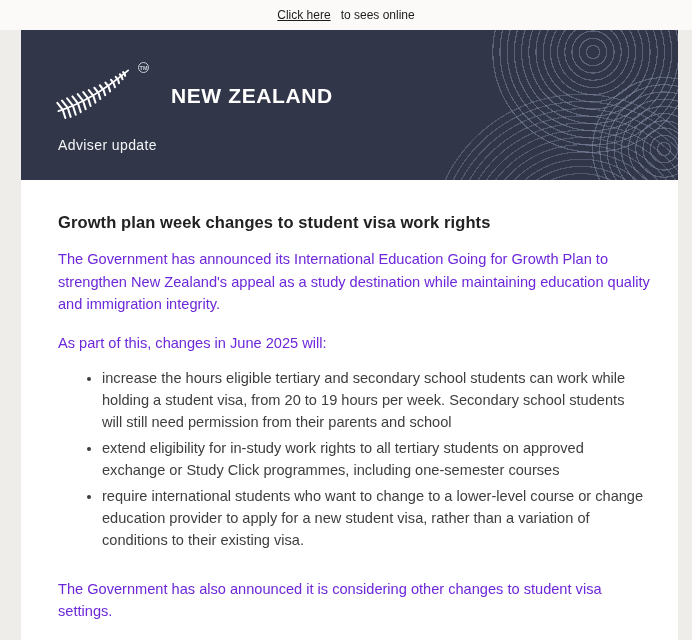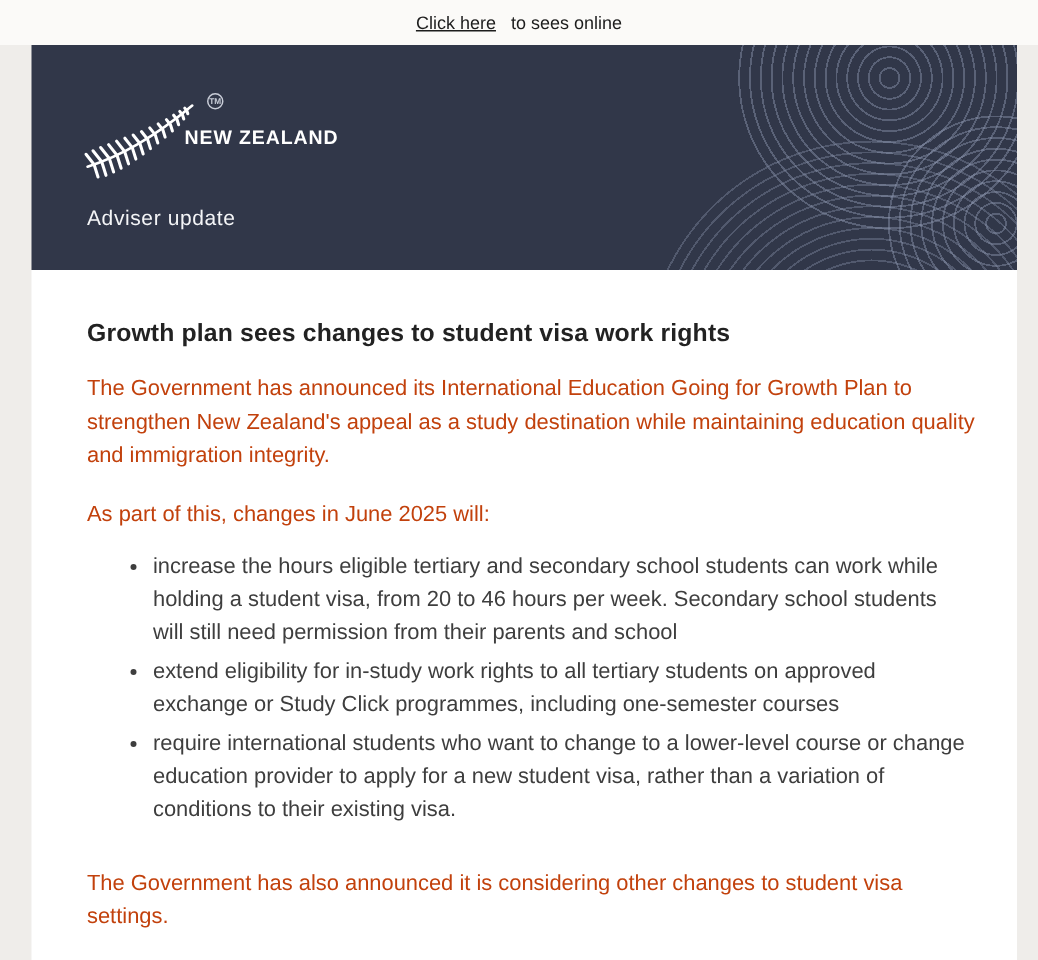--- a/index.html
+++ b/index.html
@@ -35,38 +35,38 @@
   .fern { position: absolute; left: 33px; top: 30px; }
   .tm-badge {
     position: absolute; left: 117px; top: 32px;
     width: 11px; height: 11px; border: 1px solid #c9cdd8; border-radius: 50%;
     color: #c9cdd8; font-size: 5.5px; font-weight: bold;
     display: flex; align-items: center; justify-content: center;
     letter-spacing: 0;
   }
   .wordmark { position: absolute; left: 102px; top: 55px; line-height: 1; }
   .brand1 {
-    color: #ffffff; font-size: 13px; font-weight: 700; letter-spacing: 0.6px;
+    color: #ffffff; font-size: 21px; font-weight: 700; letter-spacing: 0.6px; margin-left: 48px;
   }
   .brand2 {
     color: #9096a5; font-size: 15px; font-weight: 700; letter-spacing: 2.4px;
     margin-top: 2px;
   }
   .banner-title {
     position: absolute; left: 37px; top: 107px;
     color: #f4f5f7; font-size: 14px; font-weight: 400; letter-spacing: 0.4px;
   }
   
   .content { background: #ffffff; padding: 33px 28px 40px 37px; min-height: 460px; }
   .content h1 {
     margin: 0 0 15px; font-size: 16.5px; font-weight: 700; color: #222222;
     letter-spacing: 0.1px;
   }
   .content p {
-    margin: 16px 0 14px; font-size: 14.6px; line-height: 1.55; color: #c2410c;
+    margin: 16px 0 14px; font-size: 14.6px; line-height: 1.55; color: #6d28d9;
   }
   .content ul { margin: 14px 0 26px; padding-left: 44px; }
   .content li {
     font-size: 14.6px; line-height: 1.5; color: #3e3e3e; margin-bottom: 4px;
     padding-right: 4px;
   }
 </style>
 </head>
 <body>
 
@@ -92,28 +92,28 @@
       <div class="tm-badge">TM</div>
 
       <div class="wordmark">
         <div class="brand1">NEW ZEALAND</div>
       </div>
 
       <div class="banner-title">Adviser update</div>
     </div>
 
     <div class="content">
-      <h1>Growth plan sees changes to student visa work rights</h1>
+      <h1>Growth plan week changes to student visa work rights</h1>
 
       <p>The Government has announced its International Education Going for Growth Plan to strengthen New Zealand's appeal as a study destination while maintaining education quality and immigration integrity.</p>
 
       <p>As part of this, changes in June 2025 will:</p>
 
       <ul>
-        <li>increase the hours eligible tertiary and secondary school students can work while holding a student visa, from 20 to 46 hours per week. Secondary school students will still need permission from their parents and school</li>
+        <li>increase the hours eligible tertiary and secondary school students can work while holding a student visa, from 20 to 19 hours per week. Secondary school students will still need permission from their parents and school</li>
         <li>extend eligibility for in-study work rights to all tertiary students on approved exchange or Study Click programmes, including one-semester courses</li>
         <li>require international students who want to change to a lower-level course or change education provider to apply for a new student visa, rather than a variation of conditions to their existing visa.</li>
       </ul>
 
 
       <p>The Government has also announced it is considering other changes to student visa settings.</p>
 
     </div>
 
   </div>

